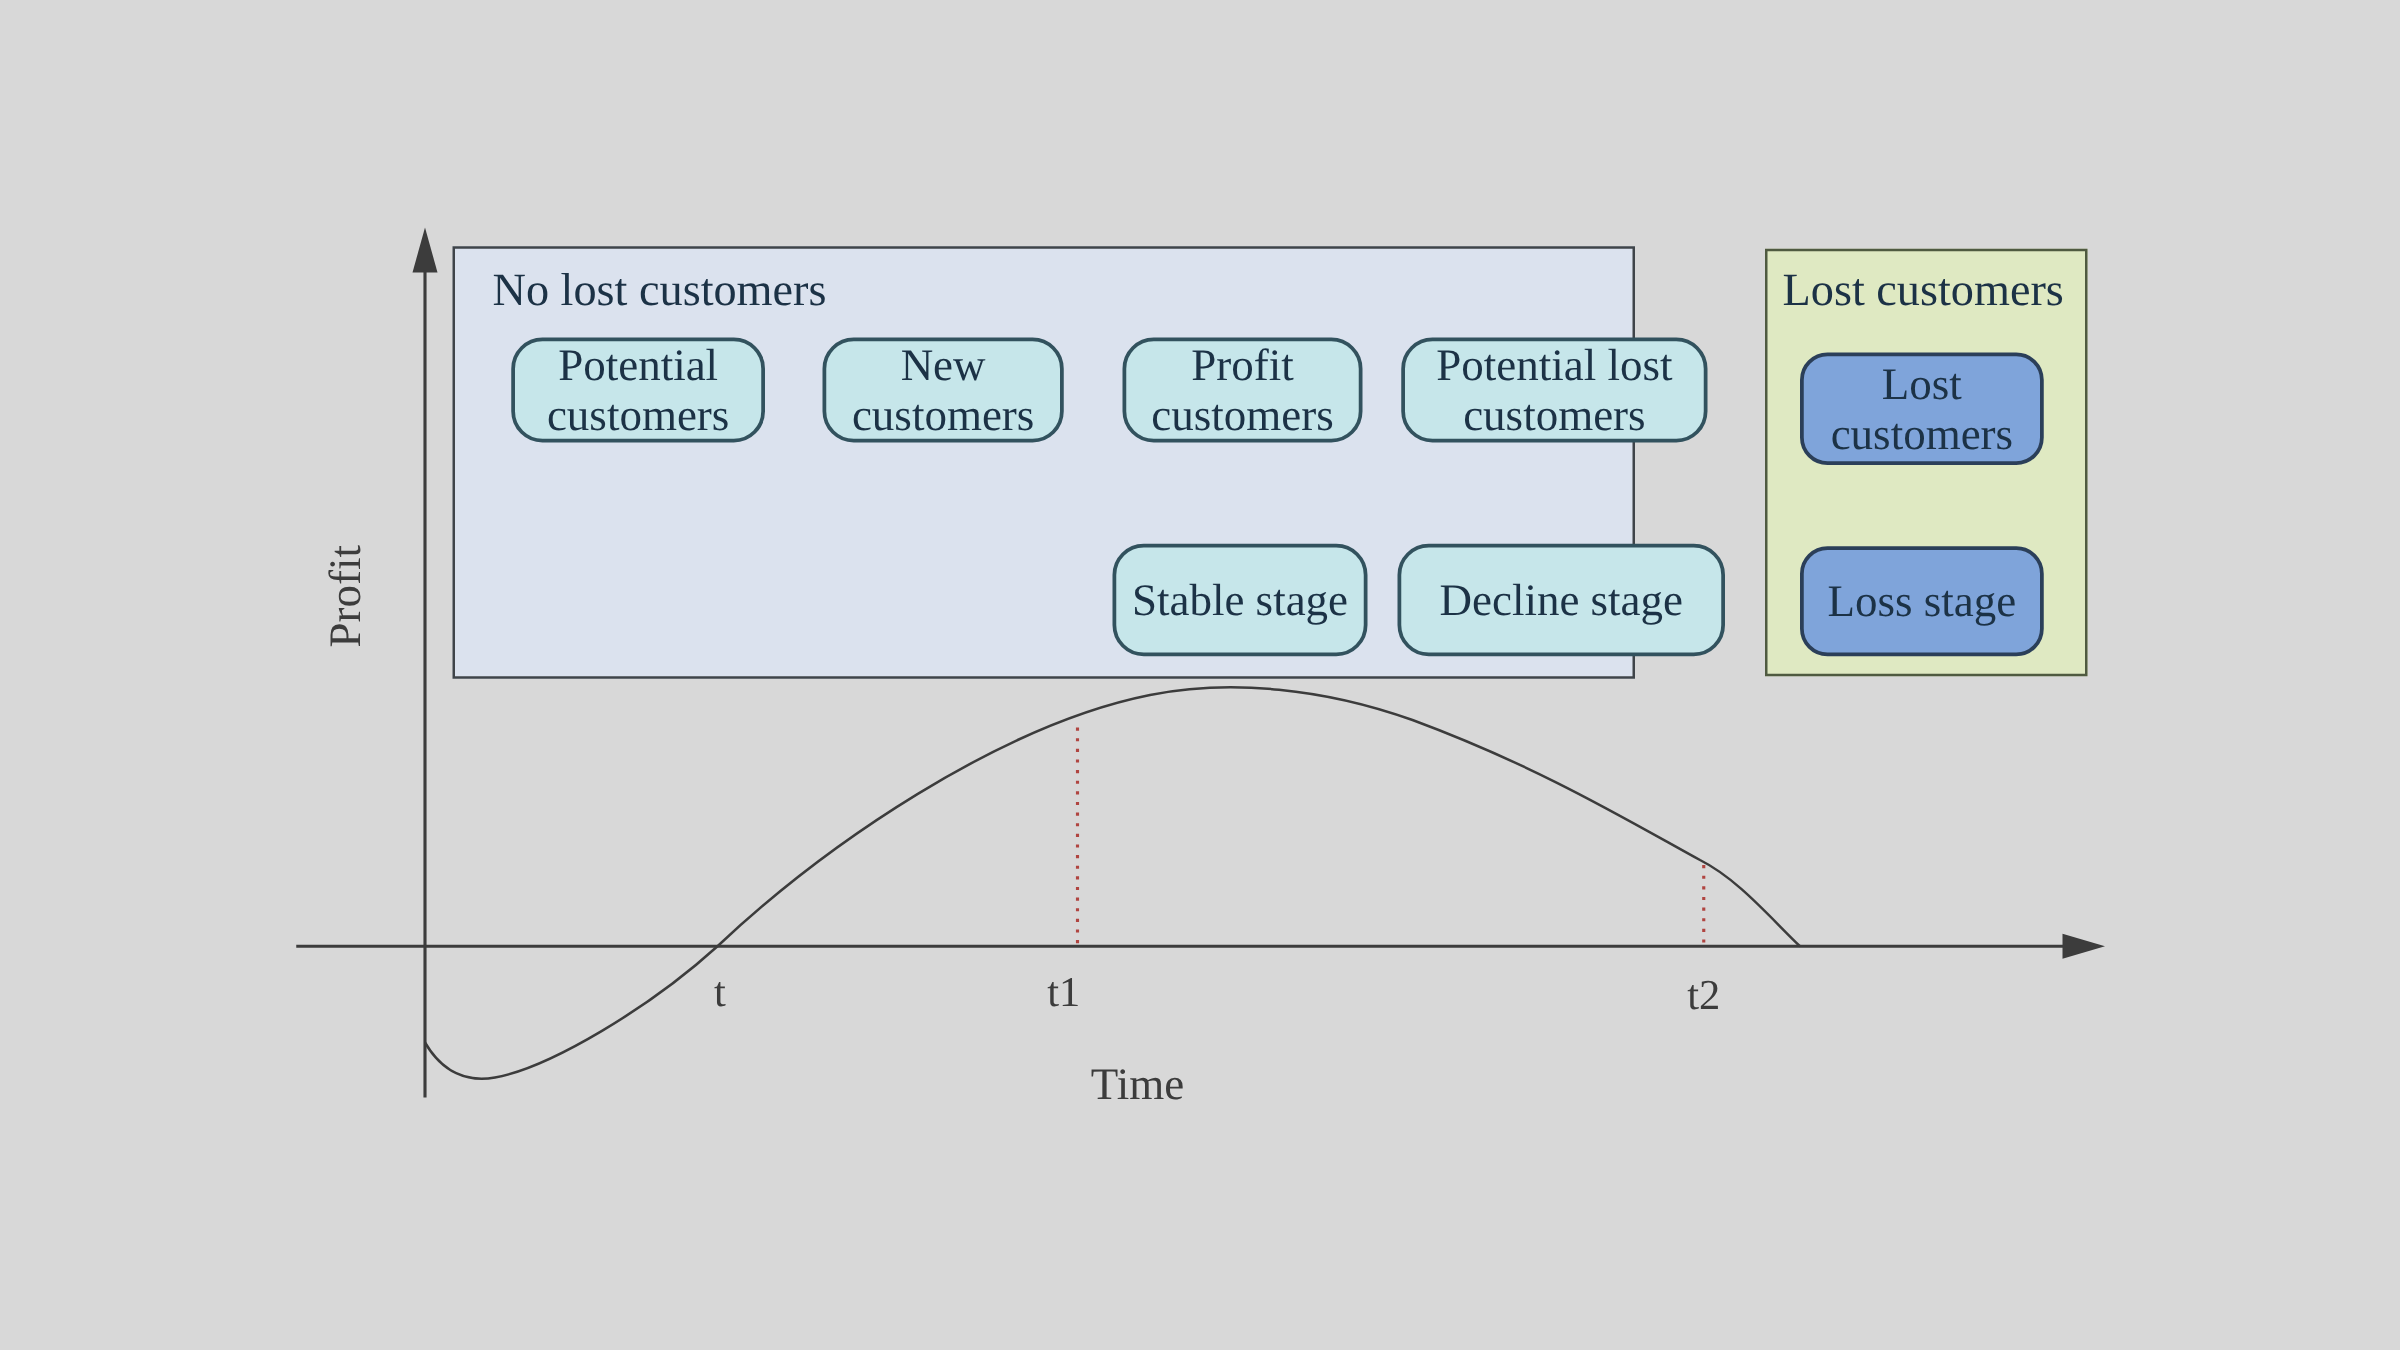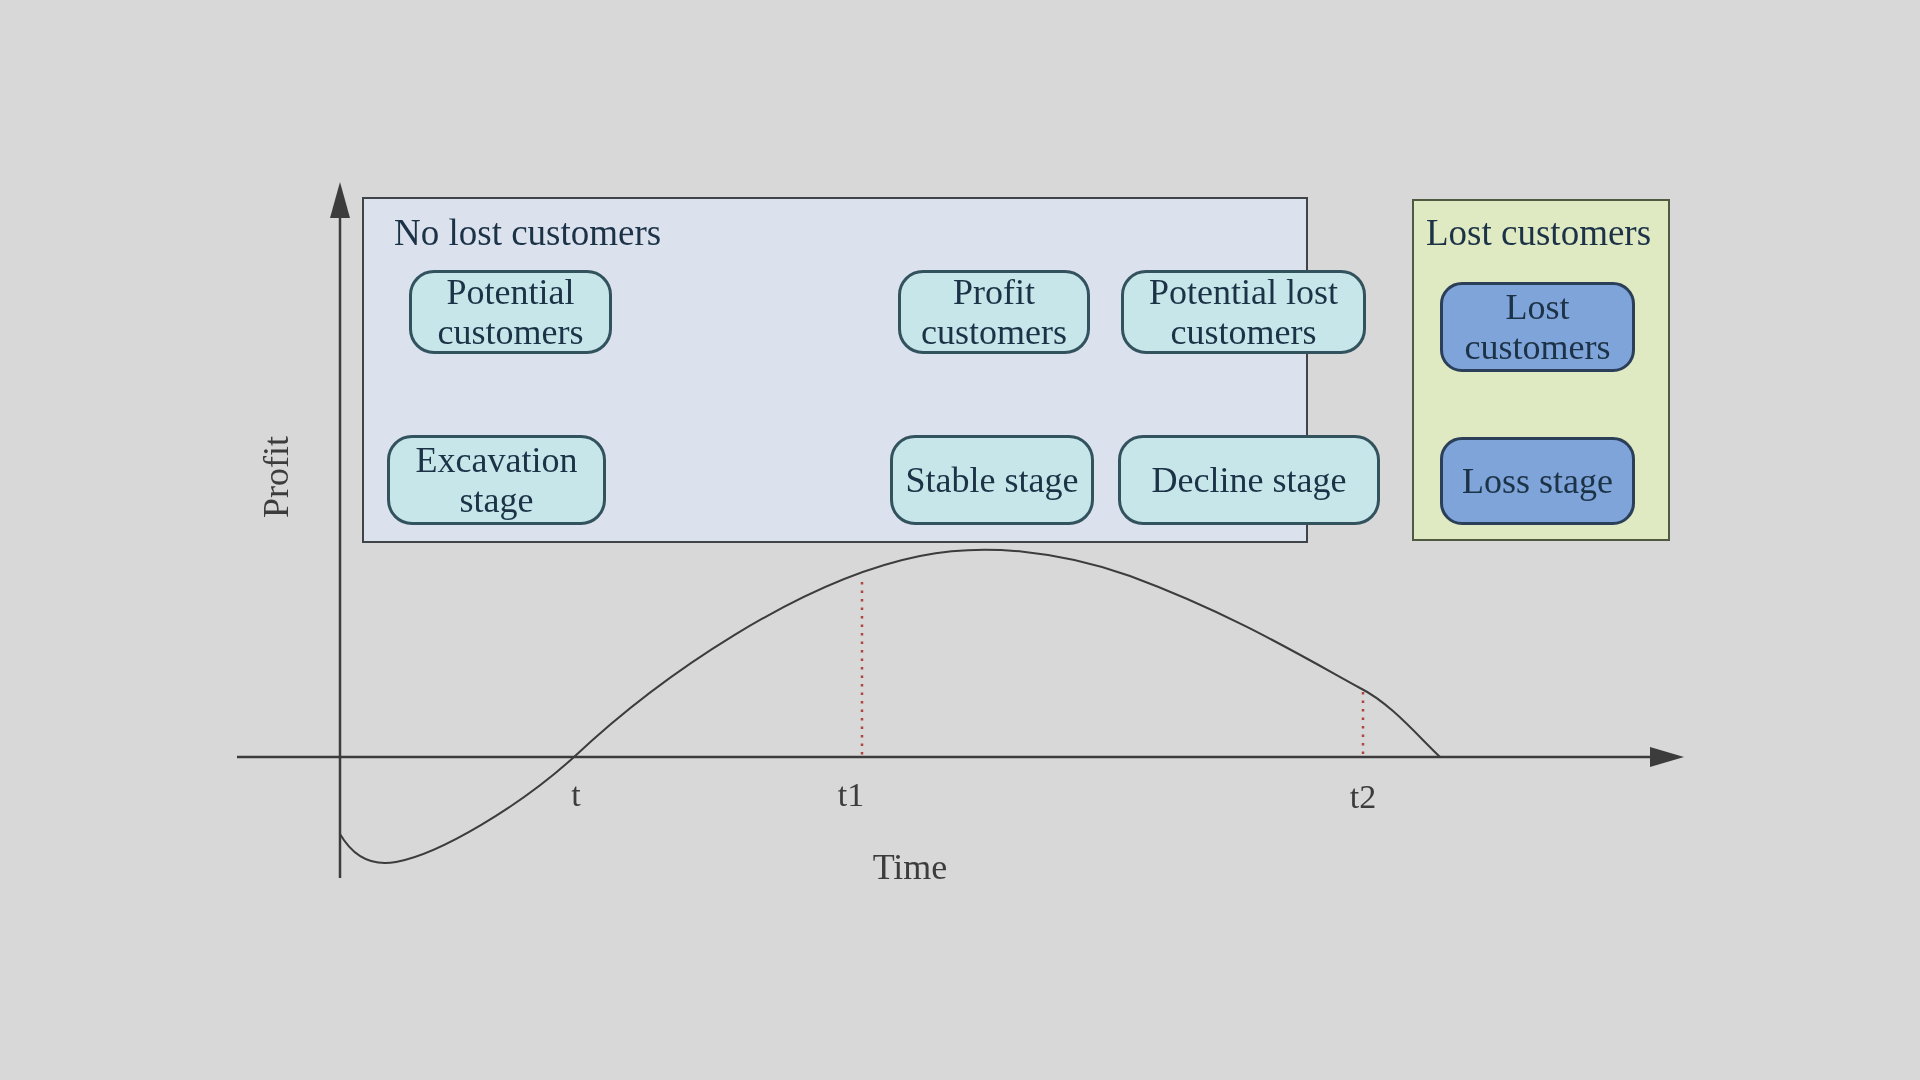--- a/index.html
+++ b/index.html
@@ -105,30 +105,30 @@
              C 1230 613, 1300 655, 1360 688
              C 1390 703, 1416 734, 1440 757"></path>
   </svg>
 
   <div class="panel panel-no-lost">
     <div class="panel-title">No lost customers</div>
 
     <div class="node cust b1">
       <span>Potential customers</span>
     </div>
+    <div class="node cust b2">
+      <span>New customers</span>
+    </div>
     <div class="node cust b3">
       <span>Profit customers</span>
     </div>
     <div class="node cust b4">
       <span>Potential lost customers</span>
     </div>
 
-    <div class="node cust b5">
-      <span>Excavation stage</span>
-    </div>
     <div class="node cust b7">
       <span>Stable stage</span>
     </div>
     <div class="node cust b8">
       <span>Decline stage</span>
     </div>
   </div>
 
   <div class="panel panel-lost">
     <div class="panel-title">Lost customers</div>

